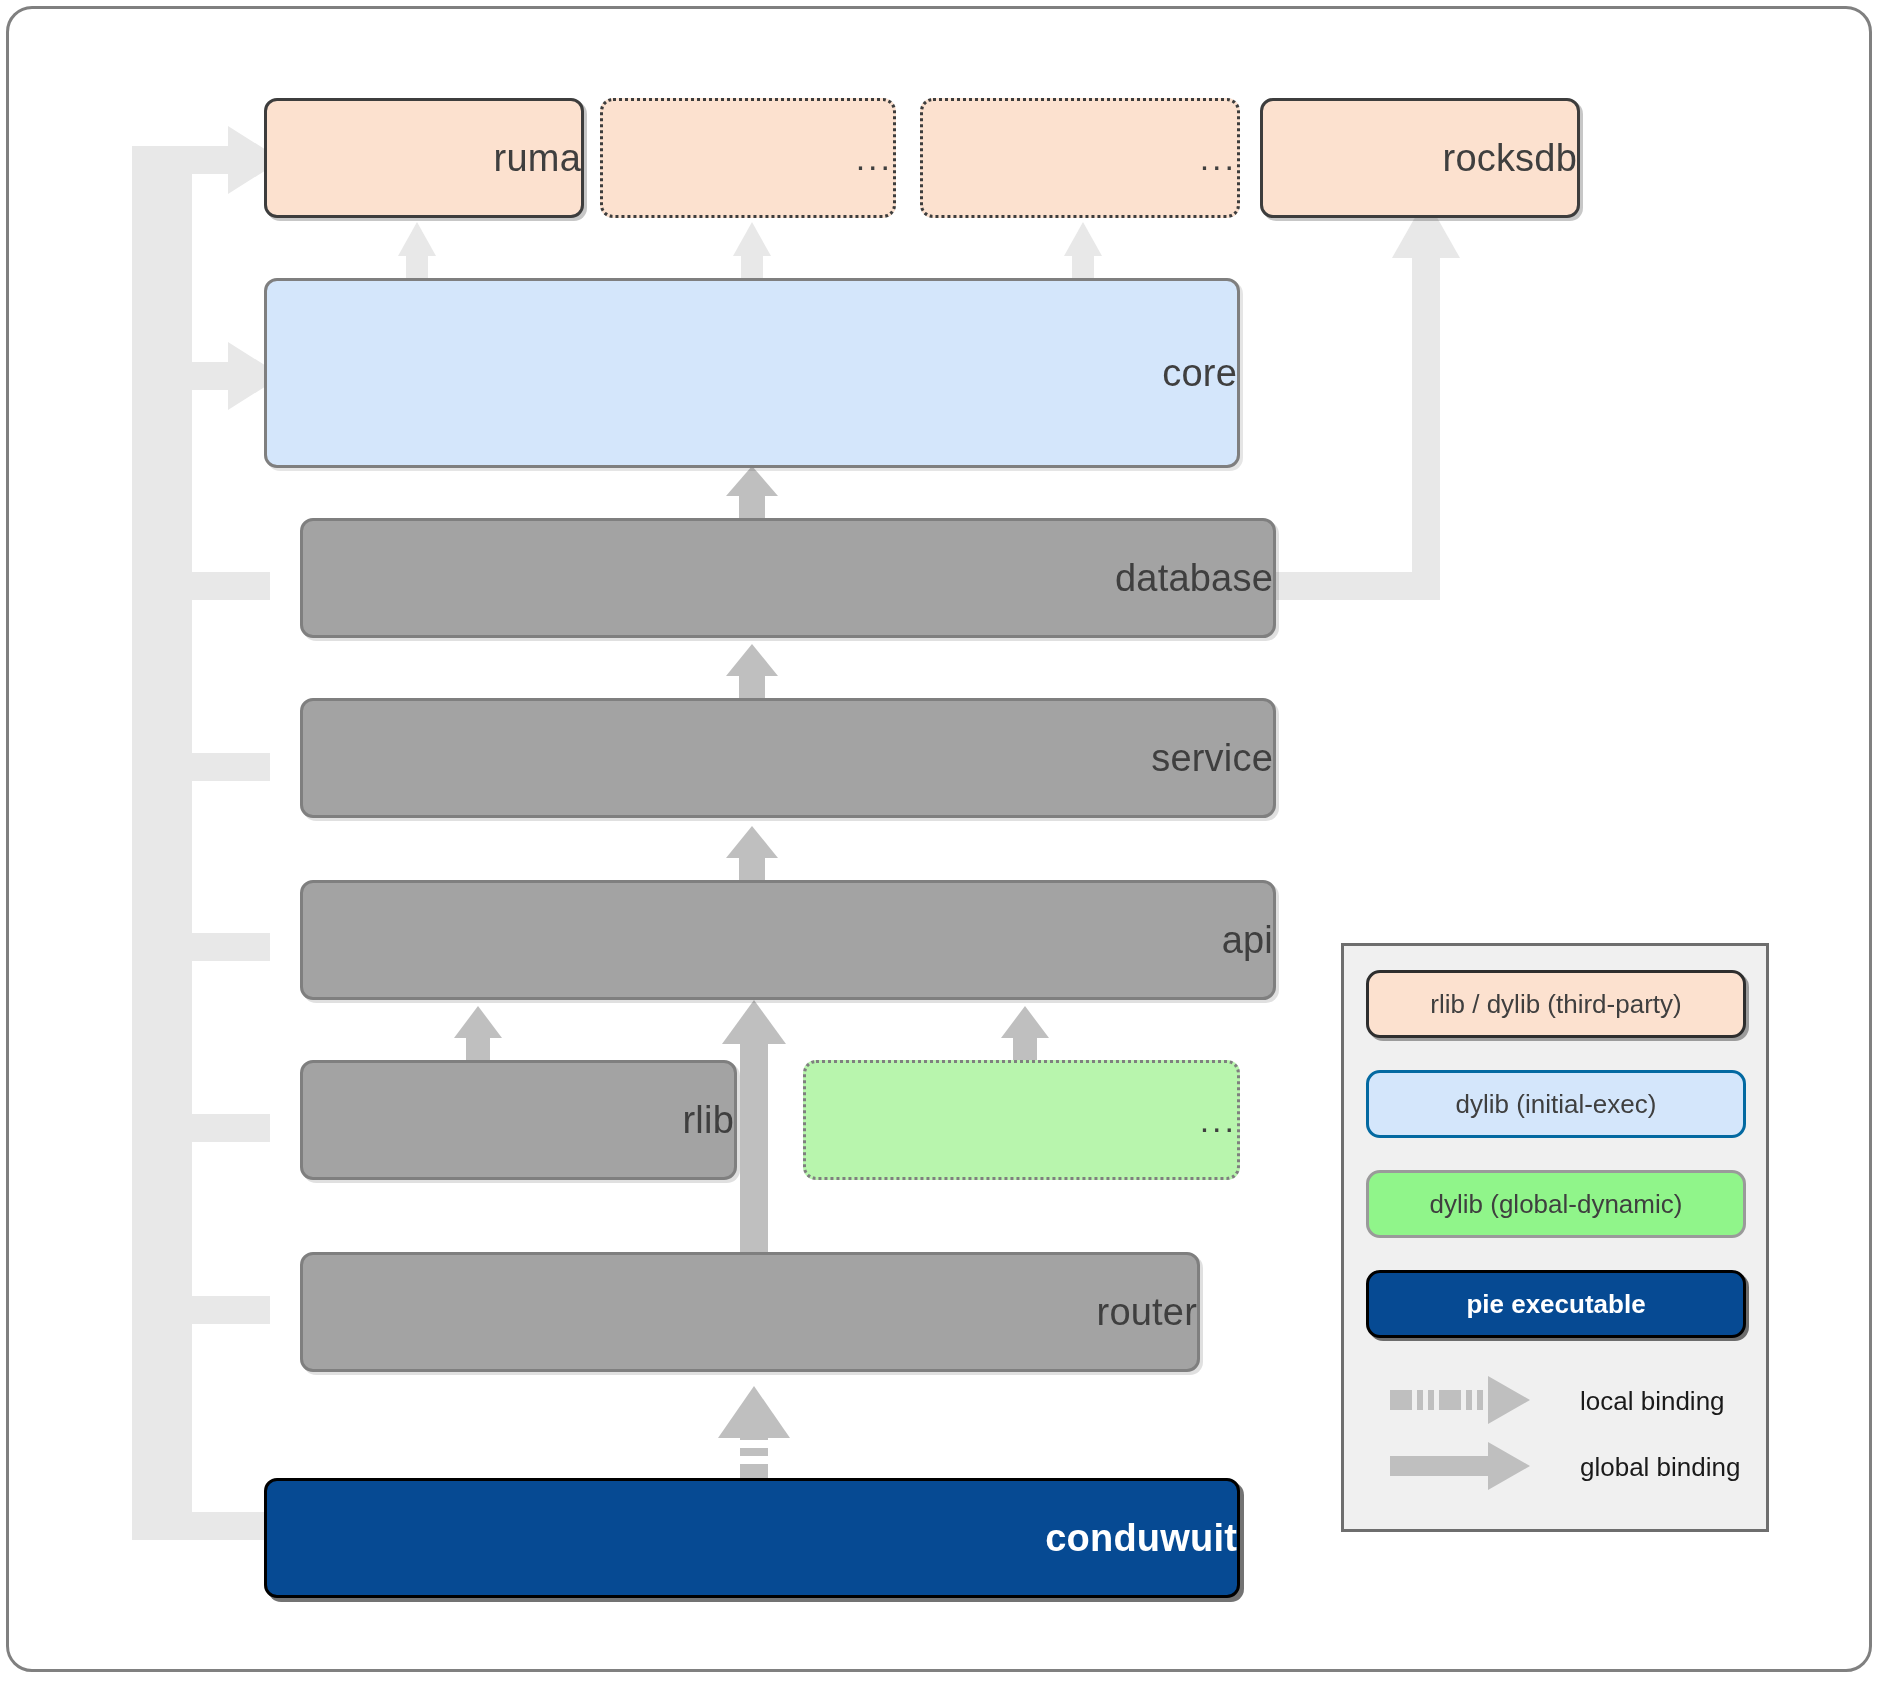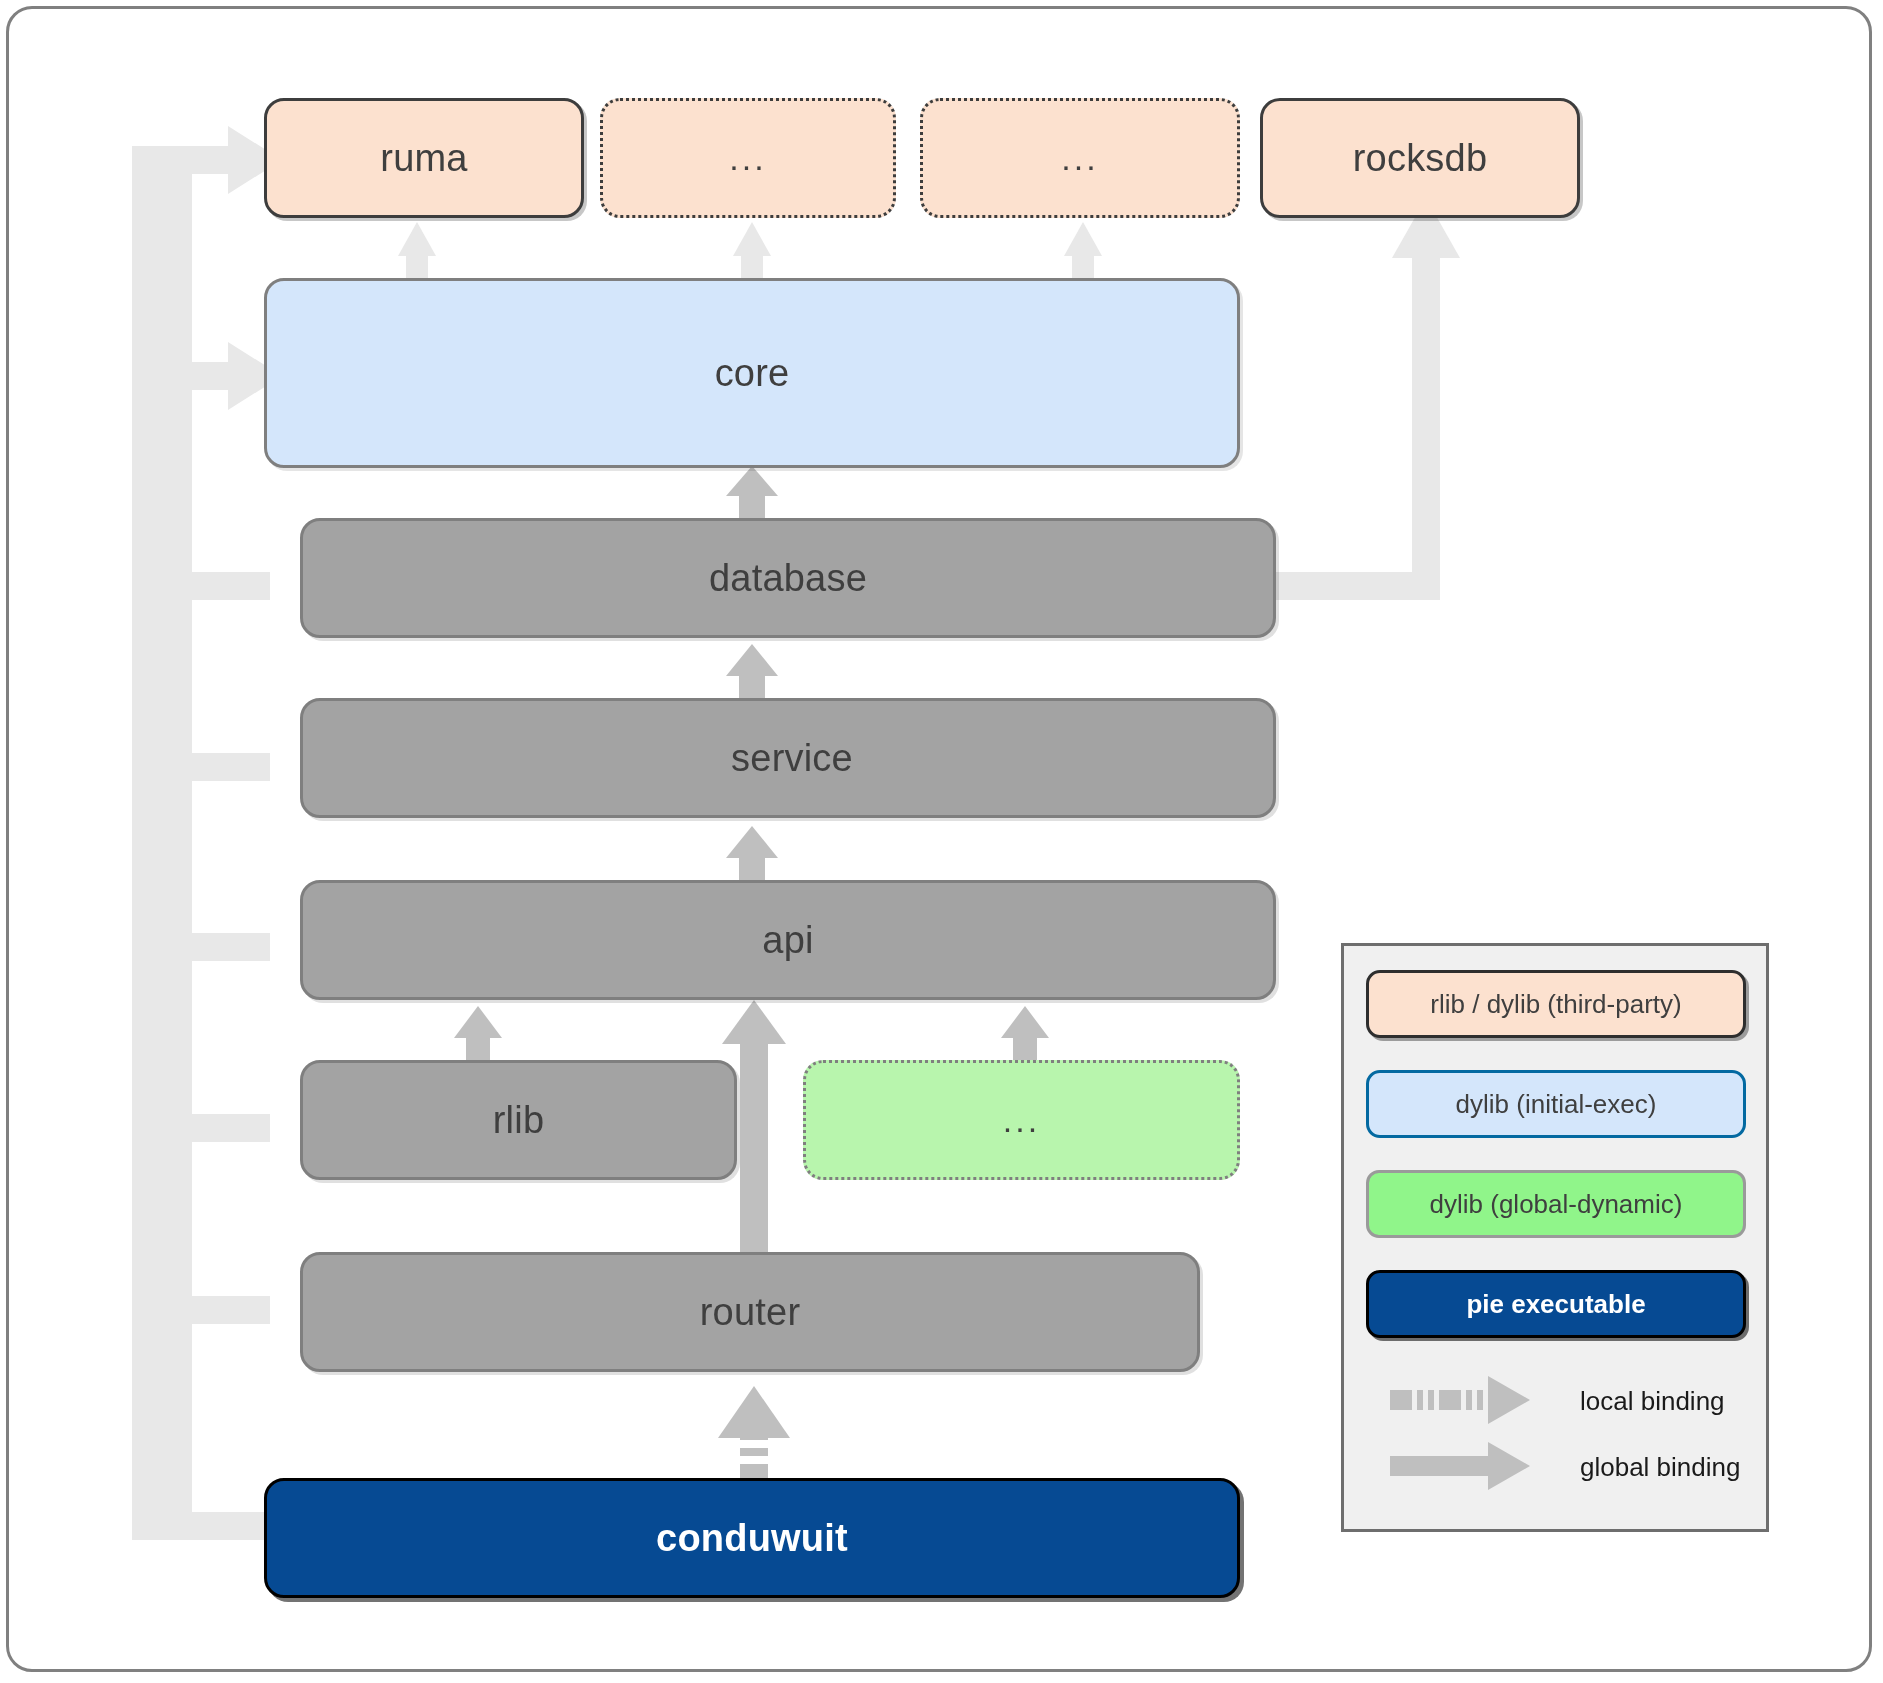--- a/index.html
+++ b/index.html
@@ -31,24 +31,24 @@
     left: 0;
     top: 0;
     width: 1883px;
     height: 1683px;
     overflow: visible;
     pointer-events: none;
   }
   .node {
     position: absolute;
     box-sizing: border-box;
-    border-radius: 20px;
+    border-radius: 13px;
     display: flex;
     align-items: center;
-    justify-content: center;
+    justify-content: flex-end;
     color: #3f3f3f;
     font-size: 38px;
     letter-spacing: 0.2px;
     white-space: nowrap;
   }
   .node.third {
     background: #fce1cf;
     border: 3px solid #3d3d3d;
     box-shadow: 3px 3px 0 rgba(0,0,0,0.22);
   }
@@ -256,21 +256,21 @@
   <div id="legend">
 
     <div class="legend-swatch third" style="top:24px;">
       <span>rlib / dylib (third-party)</span>
     </div>
 
     <div class="legend-swatch initexec" style="top:124px;">
       <span>dylib (initial-exec)</span>
     </div>
 
-    <div class="legend-swatch globaldyn" style="top:224px;border-radius:13px;">
+    <div class="legend-swatch globaldyn" style="top:224px;">
       <span>dylib (global-dynamic)</span>
     </div>
 
     <div class="legend-swatch pie" style="top:324px;">
       <span>pie executable</span>
     </div>
 
     <svg class="legend-arrow" style="left:46px; top:428px;" viewBox="0 0 140 52">
       <g fill="#bfbfbf">
         <rect x="0" y="16" width="22" height="20"></rect>

